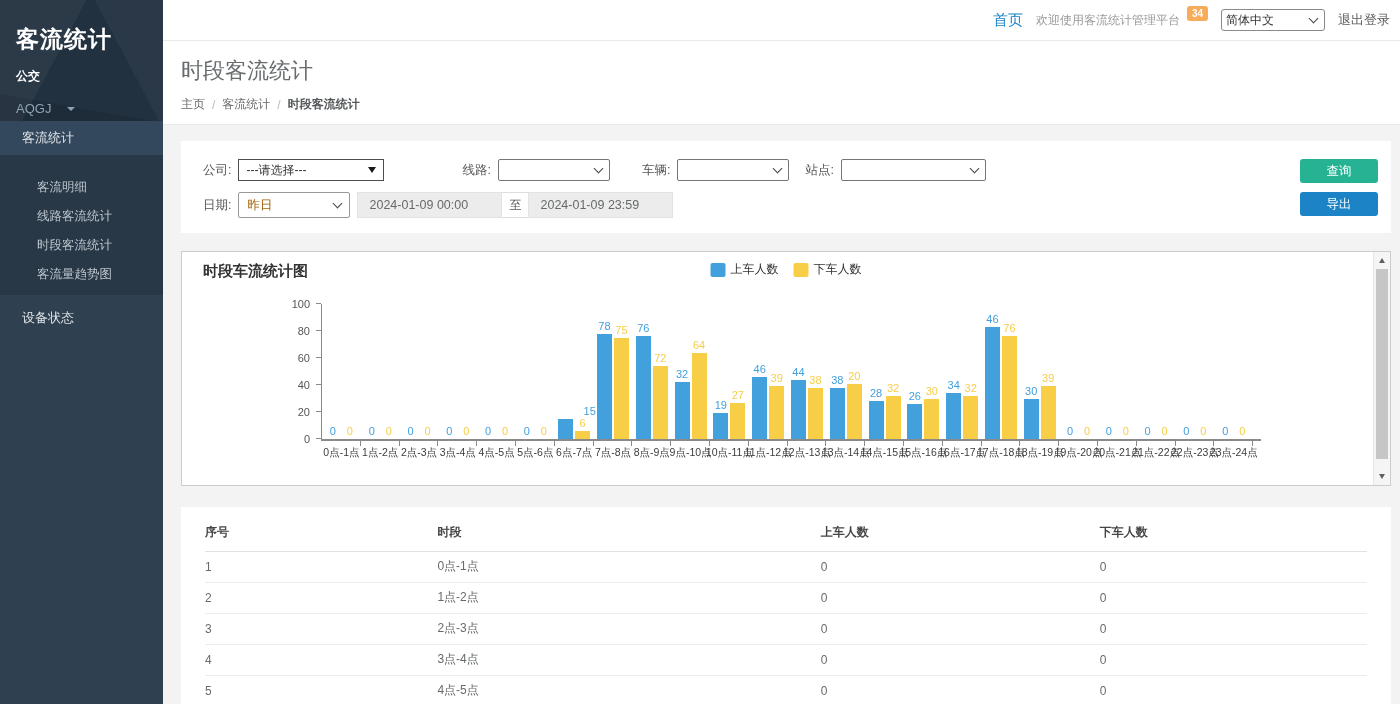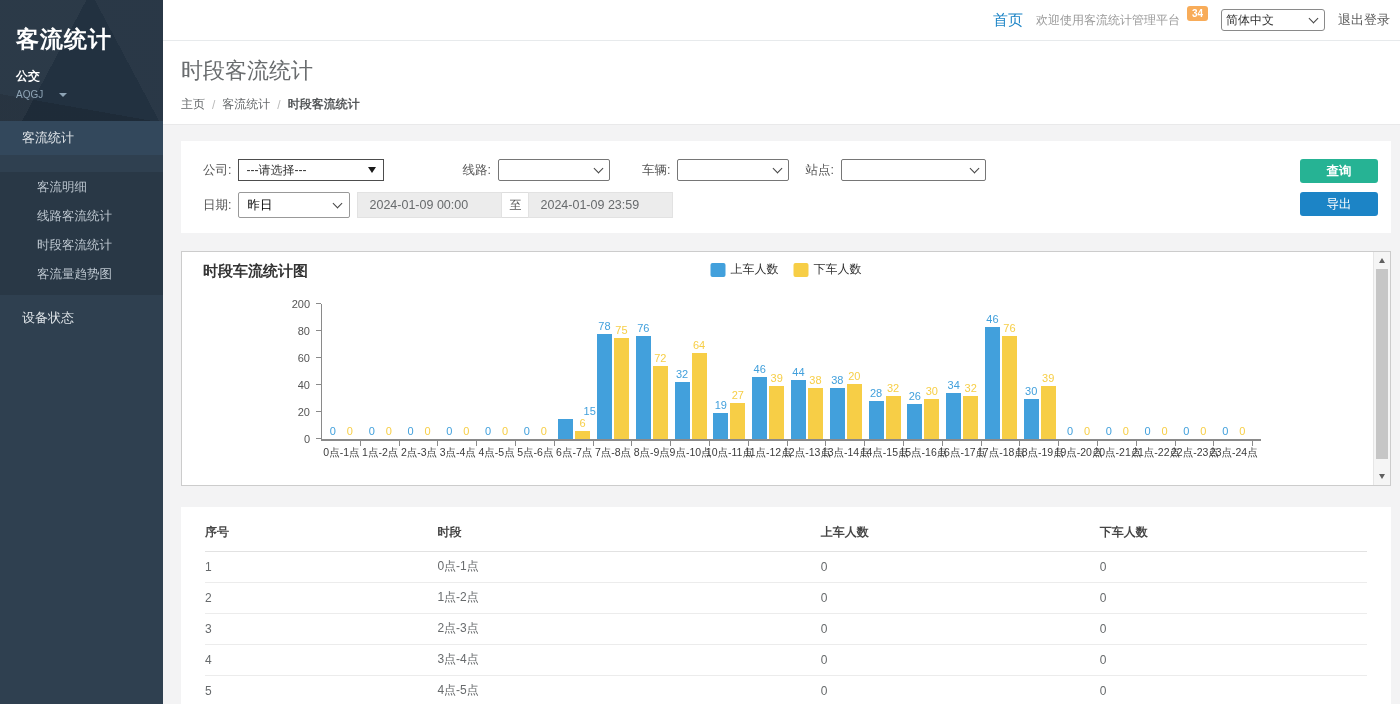--- a/index.html
+++ b/index.html
@@ -9,25 +9,25 @@
   .sidebar { position:absolute; left:0; top:0; width:163px; height:704px; background:#2f4050; z-index:5; }
   .logo-block { height:121px; padding:24px 14px 0 16px;
     background-color:#223140;
     background-image:
       linear-gradient(118deg, rgba(255,255,255,0.045) 0 38%, transparent 38%),
       linear-gradient(242deg, rgba(255,255,255,0.035) 0 30%, transparent 30%),
       linear-gradient(10deg, rgba(0,0,0,0.12) 0 18%, transparent 18%);
   }
   .logo-title { color:#fff; font-size:23px; font-weight:bold; letter-spacing:1px; }
   .org-name { color:#fff; font-size:12px; font-weight:bold; margin-top:13px; }
-  .org-code { color:#8ea4b5; font-size:10px; margin-top:4px; display:flex; align-items:center; gap:16px; }
+  .org-code { color:#8ea4b5; font-size:13px; margin-top:16px; display:flex; align-items:center; gap:16px; }
   .caret-down { width:0; height:0; border-left:4px solid transparent; border-right:4px solid transparent; border-top:4px solid #8ea4b5; display:inline-block; }
   .side-section { padding:8px 0 8px 22px; font-size:13px; color:#dfe4e8; cursor:pointer; }
   .side-section.active-parent { background:#33485c; }
-  .side-submenu { background:#293846; padding:1px 0 6px;margin-top:17px; }
+  .side-submenu { background:#293846; padding:18px 0 6px; }
   .side-sub-item { padding:6px 0 6px 37px; font-size:12.5px; color:#bcc6cf; cursor:pointer; }
   .side-section.spaced { padding-top:11px; padding-bottom:11px; margin-top:3px; }
 
   
   .main { position:absolute; left:163px; top:0; width:1237px; height:704px; }
 
   .topbar { height:41px; background:#fff; border-bottom:1px solid #e7eaec; display:flex; align-items:center; justify-content:flex-end; padding-right:10px; gap:13px; }
   .home-link { color:#1c84c6; font-size:15px; cursor:pointer; }
   .welcome-text { color:#9a9a9a; font-size:12px; }
   .badge { background:#f8ac59; color:#fff; font-size:10px; font-weight:bold; padding:2px 5px; border-radius:3px; position:relative; top:-7px; margin-left:-6px; }
@@ -51,28 +51,28 @@
   .filter-panel { background:#fff; position:relative; padding:18px 0 15px 22px; margin-bottom:18px; }
   .filter-row { display:flex; align-items:center; }
   .filter-row + .filter-row { margin-top:11px; }
   .f-label { font-size:12.5px; color:#555; margin-right:7px; }
   .company-select { width:146px; height:22px; border:1px solid #4d4d4d; display:flex; align-items:center; justify-content:space-between; padding:0 7px; font-size:12px; color:#333; cursor:pointer; background:#fff; }
   .tri-down { width:0; height:0; border-left:4.5px solid transparent; border-right:4.5px solid transparent; border-top:6px solid #1a1a1a; }
   .flt-select { height:22px; border:1px solid #767676; border-radius:2px; font-size:12px; padding:0 18px 0 6px; color:#333; }
   .w112 { width:112px; } .w145 { width:145px; }
   .flt-wrap::after { right:8px; top:6px; }
   .gap78 { margin-right:78px; } .gap32 { margin-right:32px; } .gap16 { margin-right:16px; }
-  .date-select { width:112px; height:26px; border:1px solid #999; border-radius:2px; font-size:12.5px; padding:0 18px 0 8px; color:#000000; }
+  .date-select { width:112px; height:26px; border:1px solid #999; border-radius:2px; font-size:12.5px; padding:0 18px 0 8px; color:#a16207; }
   .date-wrap::after { right:9px; top:8px; }
   .date-input { width:145px; height:26px; background:#ececec; border:1px solid #e2e2e2; line-height:24px; padding-left:11px; font-size:12.5px; color:#676a6c; margin-left:0; }
   .date-input.first { margin-left:7px; }
   .range-sep { width:26px; height:26px; background:#fff; border:1px solid #ddd; border-left:none; border-right:none; text-align:center; line-height:24px; font-size:12px; color:#555; }
   .btn-col { position:absolute; right:13px; top:18px; display:flex; flex-direction:column; gap:9px; }
   .btn { width:78px; height:24px; border:none; border-radius:3px; color:#fff; font-size:12.5px; font-family:inherit; cursor:pointer; }
-  .btn-query { background:#26b394;font-weight:bold; }
+  .btn-query { background:#26b394; }
   .btn-export { background:#1c84c6; }
 
   
   .chart-panel { background:#fff; border:1px solid #ccc; height:235px; position:relative; margin-bottom:21px; }
   .chart-title { position:absolute; left:21px; top:10px; font-size:15px; font-weight:bold; color:#333; }
   .legend { position:absolute; top:9px; left:50%; transform:translateX(-50%); display:flex; gap:15px; }
   .legend-item { display:flex; align-items:center; gap:5px; font-size:12px; color:#333; cursor:pointer; }
   .legend-swatch { width:15px; height:14px; border-radius:2px; }
 
   .y-axis { position:absolute; left:0; top:52px; width:139px; height:135px; }
@@ -202,21 +202,21 @@
           <div class="y-tick-label" style="bottom: 0px;">0</div>
           <div class="y-tick-mark" style="bottom: 0px;"></div>
           <div class="y-tick-label" style="bottom: 27px;">20</div>
           <div class="y-tick-mark" style="bottom: 27px;"></div>
           <div class="y-tick-label" style="bottom: 54px;">40</div>
           <div class="y-tick-mark" style="bottom: 54px;"></div>
           <div class="y-tick-label" style="bottom: 81px;">60</div>
           <div class="y-tick-mark" style="bottom: 81px;"></div>
           <div class="y-tick-label" style="bottom: 108px;">80</div>
           <div class="y-tick-mark" style="bottom: 108px;"></div>
-          <div class="y-tick-label" style="bottom: 135px;">200</div>
+          <div class="y-tick-label" style="bottom: 135px;">100</div>
           <div class="y-tick-mark" style="bottom: 135px;"></div>
         </div>
       <div class="y-line"></div>
       <div class="plot">
         <div class="groups">
             <div class="group">
               <div class="bar-col">
                 <div class="bar-val" style="color: rgb(66, 160, 220);">0</div>
                 <div class="bar" style="height: 0px; background: rgb(66, 160, 220);"></div>
               </div>

